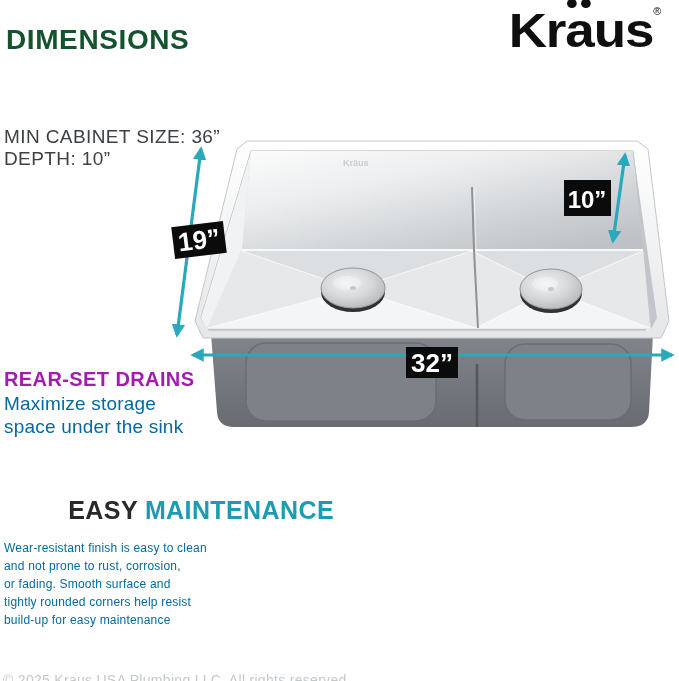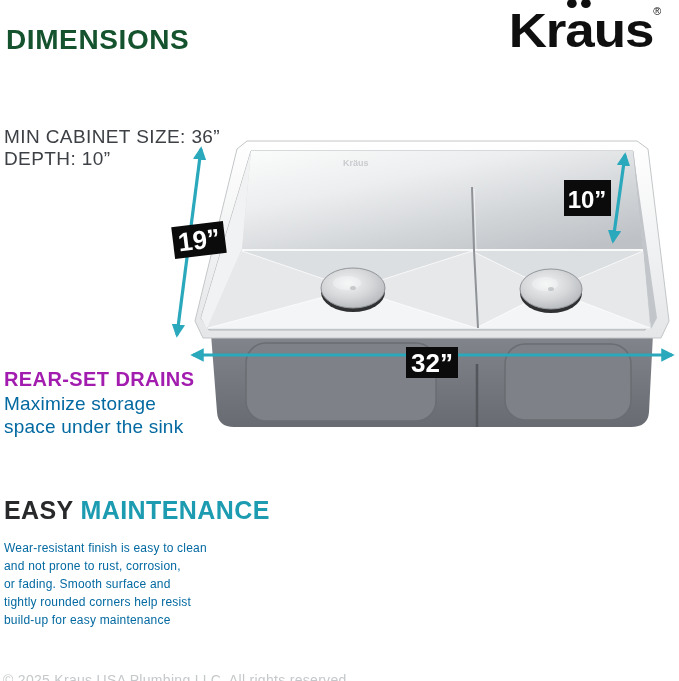--- a/index.html
+++ b/index.html
@@ -27,21 +27,21 @@
 
   
   .rear-set{left:4px;top:368px;}
   .rear-set h3{margin:0 0 2px 0;font-size:20px;font-weight:700;
                letter-spacing:.4px;color:#a21caf;}
   .body-text{font-size:19px;line-height:22.5px;letter-spacing:.2px;
              color:#0369a1;white-space:pre-line;}
 
   .maintenance{left:4px;top:496px;}
   .maintenance h2{margin:0 0 14px 0;font-size:25px;font-weight:700;
-                  letter-spacing:.4px;color:#28292b;}
+                  letter-spacing:.4px;color:#28292b;text-align:right;}
   .maintenance h2 .teal{color:#1d9cb1;}
   .maintenance .body-text{font-size:12px;line-height:18px;width:330px;margin-top:9px;}
 
   .copyright{left:3px;top:672px;font-size:14px;letter-spacing:.3px;color:#c5c8ca;}
 
   
   .sink-diagram{left:160px;top:110px;width:519px;height:350px;}
   .dim-label-text{font-weight:700;fill:#ffffff;}
 </style>
 </head>

